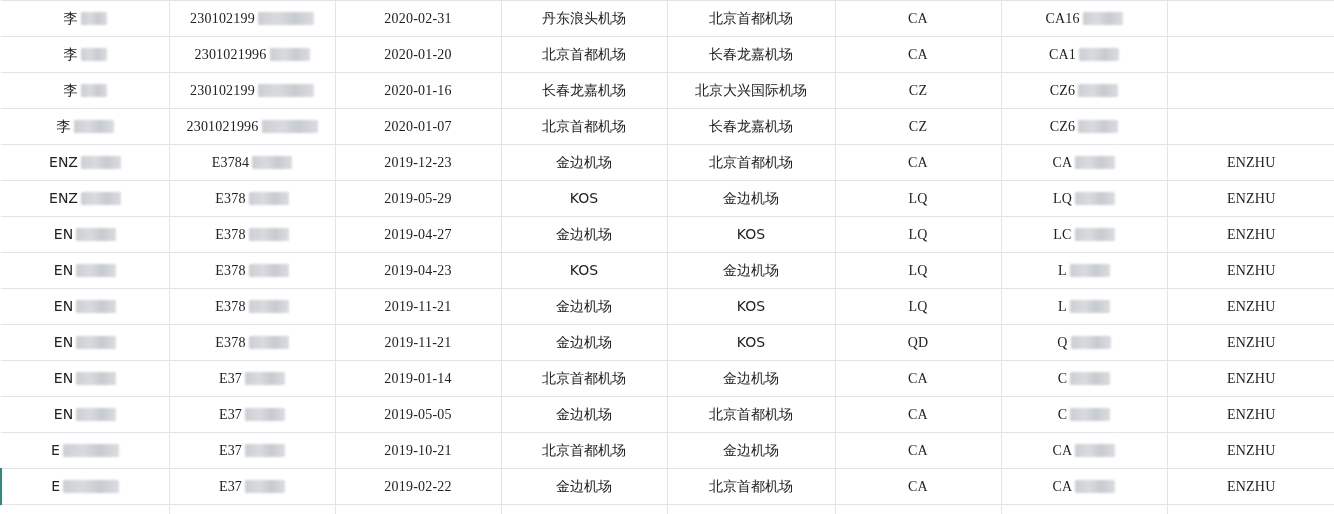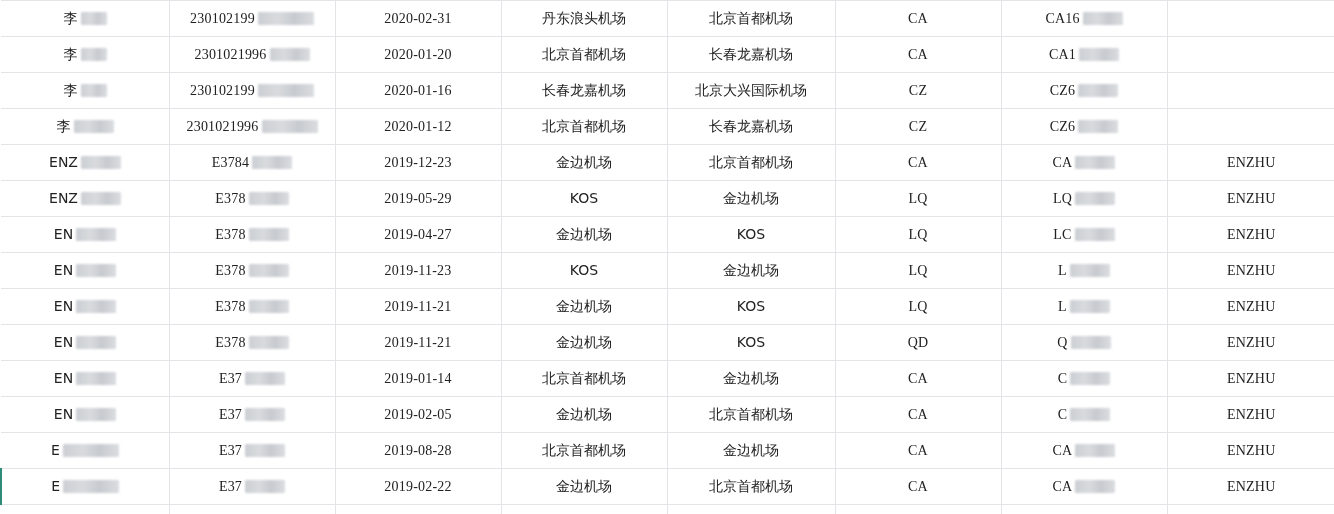--- a/index.html
+++ b/index.html
@@ -124,21 +124,21 @@
           <td><span class="cell-inner mono">2020-01-16</span></td>
           <td><span class="cell-inner cn">长春龙嘉机场</span></td>
           <td><span class="cell-inner cn">北京大兴国际机场</span></td>
           <td><span class="cell-inner mono">CZ</span></td>
           <td><span class="cell-inner mono">CZ6<span class="redact md"></span></span></td>
           <td><span class="cell-inner mono"></span></td>
         </tr>
         <tr>
           <td><span class="cell-inner cn">李<span class="redact md"></span></span></td>
           <td><span class="cell-inner mono">2301021996<span class="redact lg"></span></span></td>
-          <td><span class="cell-inner mono">2020-01-12</span></td>
+          <td><span class="cell-inner mono">2020-01-07</span></td>
           <td><span class="cell-inner cn">北京首都机场</span></td>
           <td><span class="cell-inner cn">长春龙嘉机场</span></td>
           <td><span class="cell-inner mono">CZ</span></td>
           <td><span class="cell-inner mono">CZ6<span class="redact md"></span></span></td>
           <td><span class="cell-inner mono"></span></td>
         </tr>
         <tr>
           <td><span class="cell-inner cn">ENZ<span class="redact md"></span></span></td>
           <td><span class="cell-inner mono">E3784<span class="redact md"></span></span></td>
           <td><span class="cell-inner mono">2019-12-23</span></td>
@@ -164,21 +164,21 @@
           <td><span class="cell-inner mono">2019-04-27</span></td>
           <td><span class="cell-inner cn">金边机场</span></td>
           <td><span class="cell-inner cn">KOS</span></td>
           <td><span class="cell-inner mono">LQ</span></td>
           <td><span class="cell-inner mono">LC<span class="redact md"></span></span></td>
           <td><span class="cell-inner mono">ENZHU</span></td>
         </tr>
         <tr>
           <td><span class="cell-inner cn">EN<span class="redact md"></span></span></td>
           <td><span class="cell-inner mono">E378<span class="redact md"></span></span></td>
-          <td><span class="cell-inner mono">2019-11-23</span></td>
+          <td><span class="cell-inner mono">2019-04-23</span></td>
           <td><span class="cell-inner cn">KOS</span></td>
           <td><span class="cell-inner cn">金边机场</span></td>
           <td><span class="cell-inner mono">LQ</span></td>
           <td><span class="cell-inner mono">L<span class="redact md"></span></span></td>
           <td><span class="cell-inner mono">ENZHU</span></td>
         </tr>
         <tr>
           <td><span class="cell-inner cn">EN<span class="redact md"></span></span></td>
           <td><span class="cell-inner mono">E378<span class="redact md"></span></span></td>
           <td><span class="cell-inner mono">2019-11-21</span></td>
@@ -204,31 +204,31 @@
           <td><span class="cell-inner mono">2019-01-14</span></td>
           <td><span class="cell-inner cn">北京首都机场</span></td>
           <td><span class="cell-inner cn">金边机场</span></td>
           <td><span class="cell-inner mono">CA</span></td>
           <td><span class="cell-inner mono">C<span class="redact md"></span></span></td>
           <td><span class="cell-inner mono">ENZHU</span></td>
         </tr>
         <tr>
           <td><span class="cell-inner cn">EN<span class="redact md"></span></span></td>
           <td><span class="cell-inner mono">E37<span class="redact md"></span></span></td>
-          <td><span class="cell-inner mono">2019-02-05</span></td>
+          <td><span class="cell-inner mono">2019-05-05</span></td>
           <td><span class="cell-inner cn">金边机场</span></td>
           <td><span class="cell-inner cn">北京首都机场</span></td>
           <td><span class="cell-inner mono">CA</span></td>
           <td><span class="cell-inner mono">C<span class="redact md"></span></span></td>
           <td><span class="cell-inner mono">ENZHU</span></td>
         </tr>
         <tr>
           <td><span class="cell-inner cn">E<span class="redact lg"></span></span></td>
           <td><span class="cell-inner mono">E37<span class="redact md"></span></span></td>
-          <td><span class="cell-inner mono">2019-08-28</span></td>
+          <td><span class="cell-inner mono">2019-10-21</span></td>
           <td><span class="cell-inner cn">北京首都机场</span></td>
           <td><span class="cell-inner cn">金边机场</span></td>
           <td><span class="cell-inner mono">CA</span></td>
           <td><span class="cell-inner mono">CA<span class="redact md"></span></span></td>
           <td><span class="cell-inner mono">ENZHU</span></td>
         </tr>
         <tr class="accent">
           <td><span class="cell-inner cn">E<span class="redact lg"></span></span></td>
           <td><span class="cell-inner mono">E37<span class="redact md"></span></span></td>
           <td><span class="cell-inner mono">2019-02-22</span></td>

